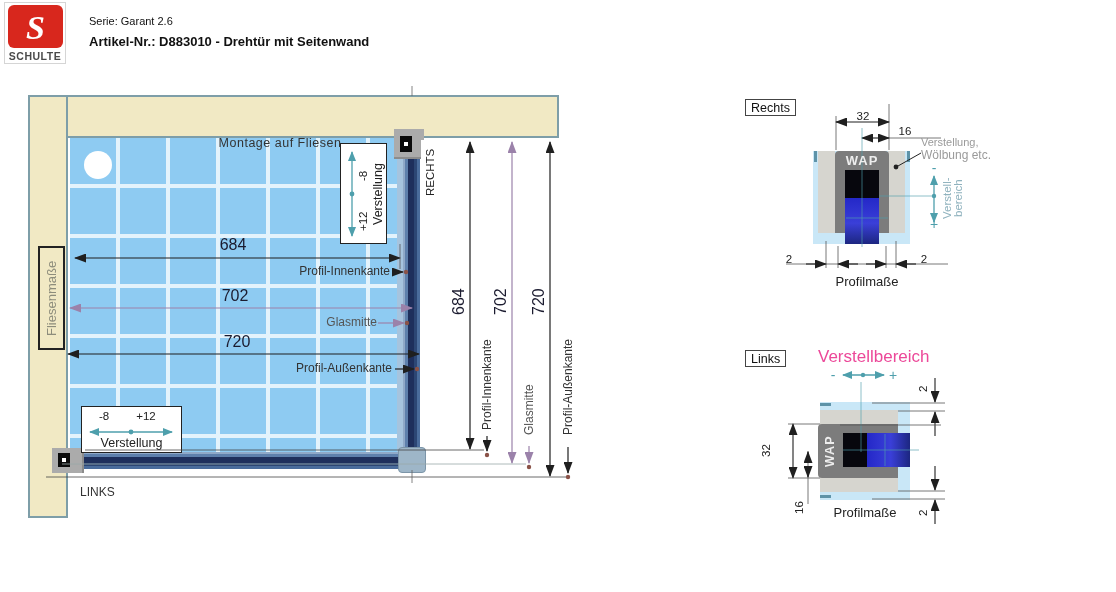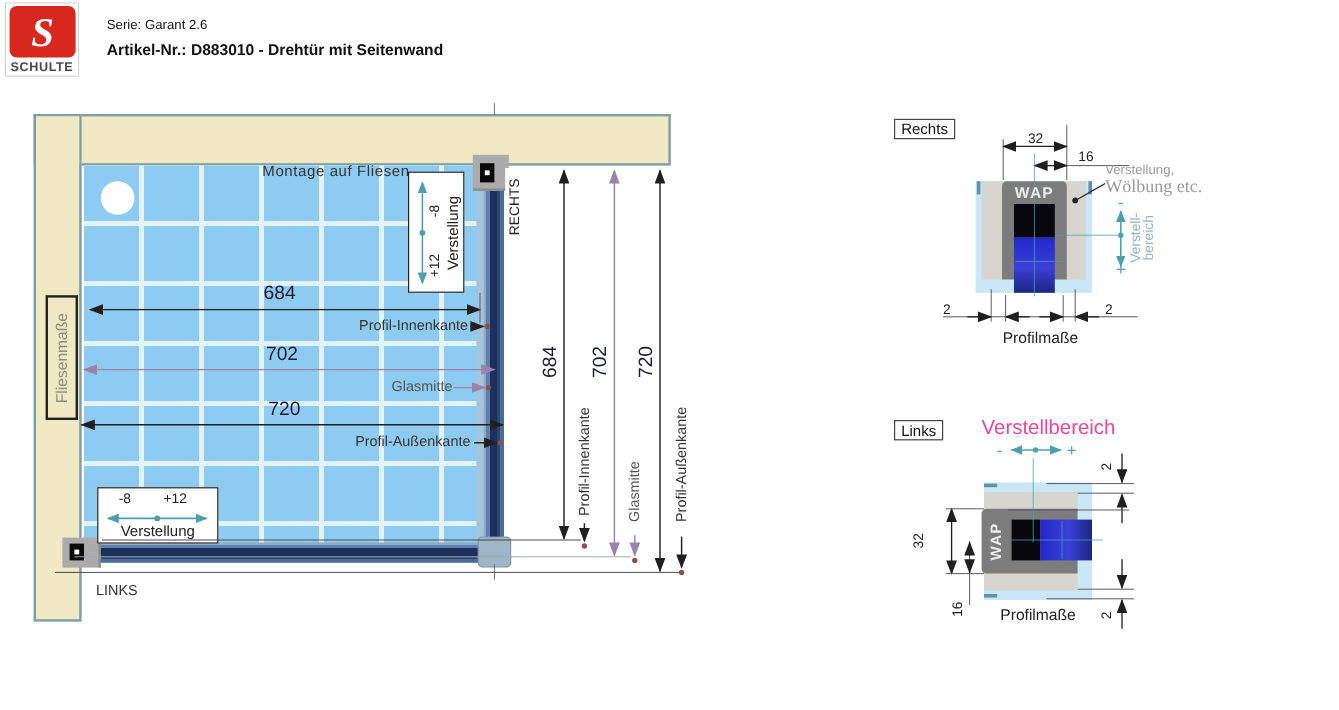--- a/index.html
+++ b/index.html
@@ -201,21 +201,21 @@
   <div class="abs" style="left:835px;top:151px;width:54px;height:82px;background:#7c7c7c;border-radius:4px 4px 0 0;z-index:2;"></div>
   <div class="abs" style="left:845px;top:170px;width:34px;height:28px;background:#07070d;z-index:3;"></div>
   <div class="abs" style="left:845px;top:198px;width:34px;height:46px;background:linear-gradient(#2428c8,#3a3fd8 55%,#1c2680);z-index:3;"></div>
 
   <div class="t c" style="left:845px;top:110px;width:36px;font-size:11.5px;z-index:6;">32</div>
   <div class="t c" style="left:893px;top:125px;width:24px;font-size:11.5px;z-index:6;">16</div>
   <div class="t c" style="left:835px;top:153px;width:54px;font-size:13px;font-weight:bold;color:#ededed;letter-spacing:1px;z-index:6;">WAP</div>
 
   <div class="abs" style="left:921px;top:136px;z-index:6;">
     <div class="t" style="position:static;font-size:11px;color:#9a9a9a;">Verstellung,</div>
-    <div class="t" style="position:static;font-size:15px;color:#9a9a9a;font-family:Liberation Serif, serif;">Wölbung etc.</div>
+    <div class="t" style="position:static;font-size:12px;color:#9a9a9a;">Wölbung etc.</div>
   </div>
 
   <div class="t c" style="left:927px;top:160px;width:14px;font-size:14px;color:#4e9fac;z-index:6;">-</div>
   <div class="t c" style="left:927px;top:216px;width:14px;font-size:14px;color:#4e9fac;z-index:6;">+</div>
   <div class="t vt" style="left:941px;top:166px;width:12px;height:64px;font-size:11.5px;color:#8fb2be;z-index:6;">Verstell-</div>
   <div class="t vt" style="left:952px;top:166px;width:12px;height:64px;font-size:11.5px;color:#8fb2be;z-index:6;">bereich</div>
 
   <div class="t c" style="left:781px;top:253px;width:16px;font-size:11.5px;z-index:6;">2</div>
   <div class="t c" style="left:916px;top:253px;width:16px;font-size:11.5px;z-index:6;">2</div>
   <div class="t c" style="left:827px;top:274px;width:80px;font-size:13px;color:#222;z-index:6;">Profilmaße</div>

